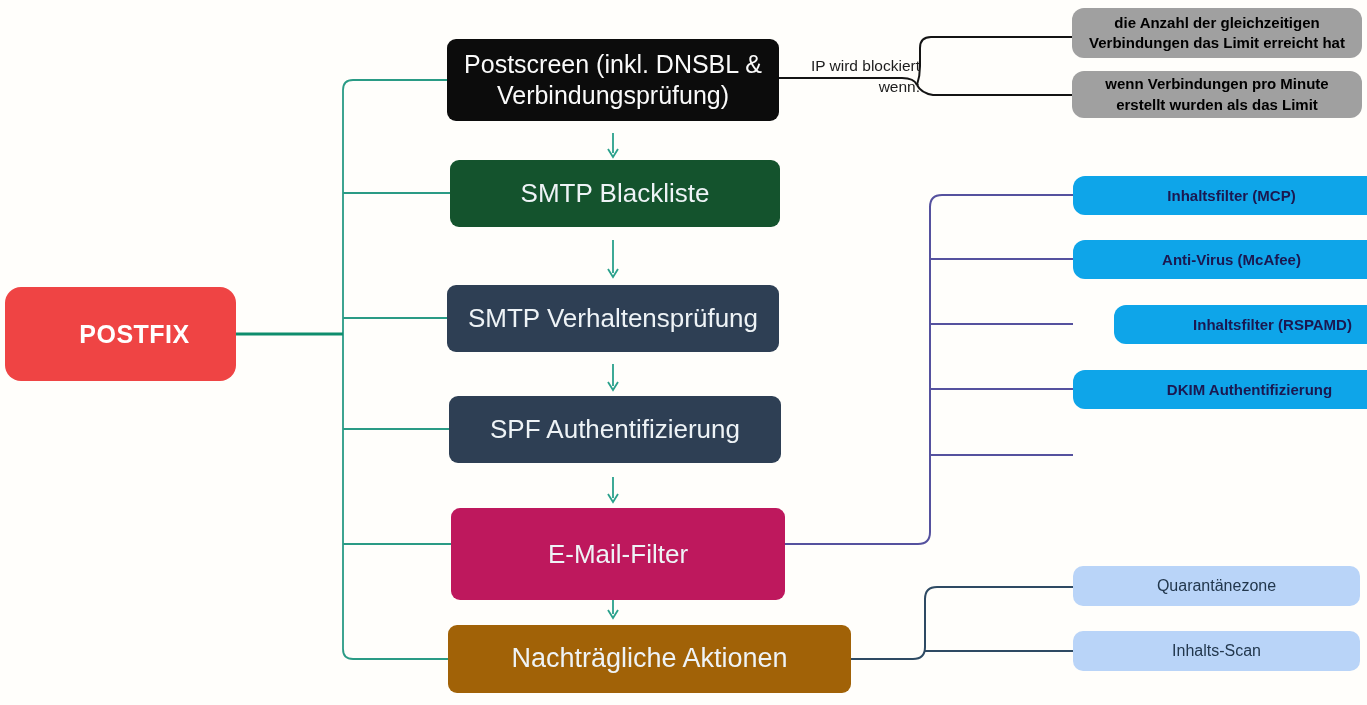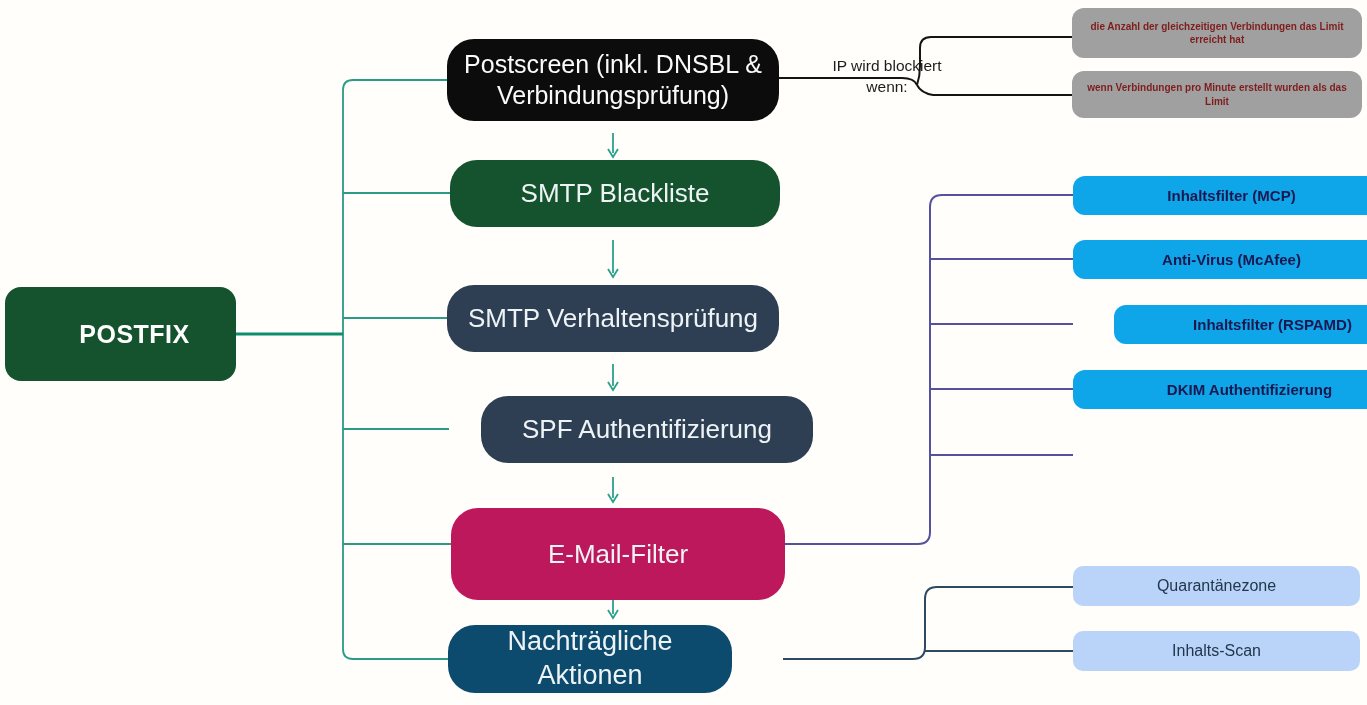--- a/index.html
+++ b/index.html
@@ -5,49 +5,49 @@
   html,body{margin:0;padding:0;background:#ffffff;}
   .canvas{
     position:relative;width:1367px;height:705px;background:#fffefb;
     font-family:"Liberation Sans",sans-serif;overflow:hidden;
   }
   .node{
     position:absolute;display:flex;align-items:center;justify-content:center;
     text-align:center;box-sizing:border-box;
   }
   .root-node{
-    left:5px;top:287px;width:231px;height:94px;background:#14532d;
+    left:5px;top:287px;width:231px;height:94px;background:#ef4444;
     border-radius:16px;color:#ffffff;font-size:25px;font-weight:bold;letter-spacing:.5px;padding-left:28px;
   }
-  .flow-node{color:#eef3f6;font-size:26px;border-radius:27px;padding:4px 12px;line-height:1.25;text-align:center;}
+  .flow-node{color:#eef3f6;font-size:26px;border-radius:9px;padding:4px 12px;line-height:1.25;text-align:center;}
   .n-postscreen{left:447px;top:39px;width:332px;height:82px;background:#0c0c0c;font-size:25px;color:#fafafa;}
   .n-blackliste{left:450px;top:160px;width:330px;height:67px;background:#14532d;}
   .n-verhalten{left:447px;top:285px;width:332px;height:67px;background:#2e3f54;}
-  .n-spf{left:449px;top:396px;width:332px;height:67px;background:#2e3f54;margin-left:32px;}
+  .n-spf{left:449px;top:396px;width:332px;height:67px;background:#2e3f54;}
   .n-filter{left:451px;top:508px;width:334px;height:92px;background:#be185d;}
-  .n-aktionen{left:448px;top:625px;width:284px;height:68px;background:#0c4a6e;font-size:27px;}
+  .n-aktionen{left:448px;top:625px;width:403px;height:68px;background:#a16207;font-size:27px;}
   .condition-node{
     left:1072px;width:290px;background:#a0a0a0;border-radius:12px;
-    color:#7f1d1d;font-size:10px;font-weight:bold;line-height:1.35;padding:2px 14px;
+    color:#000000;font-size:15px;font-weight:bold;line-height:1.35;padding:2px 14px;
   }
   .c-1{top:8px;height:50px;}
   .c-2{top:71px;height:47px;}
   .filter-node{
     left:1073px;width:317px;height:39px;background:#0ea5e9;border-radius:12px;
     color:#1b1850;font-size:15px;font-weight:bold;
   }
   .f-1{top:176px;} .f-2{top:240px;} .f-3{top:305px;margin-left:41px;} .f-4{top:370px;padding-left:36px;} .f-5{top:436px;}
   .action-node{
     left:1073px;width:287px;height:40px;background:#b9d4f8;border-radius:10px;
     color:#22374d;font-size:16px;
   }
   .a-1{top:566px;} .a-2{top:631px;}
   .edge-label{
-    position:absolute;left:798px;top:55px;width:122px;text-align:center;
-    color:#1c1c1c;font-size:15.5px;line-height:21px;margin-left:28px;
+    position:absolute;left:798px;top:55px;width:122px;text-align:right;
+    color:#1c1c1c;font-size:15.5px;line-height:21px;
   }
   svg.wires{position:absolute;left:0;top:0;width:1367px;height:705px;pointer-events:none;}
 </style>
 </head>
 <body>
 
 <div class="canvas">
 
   <svg class="wires">
 

